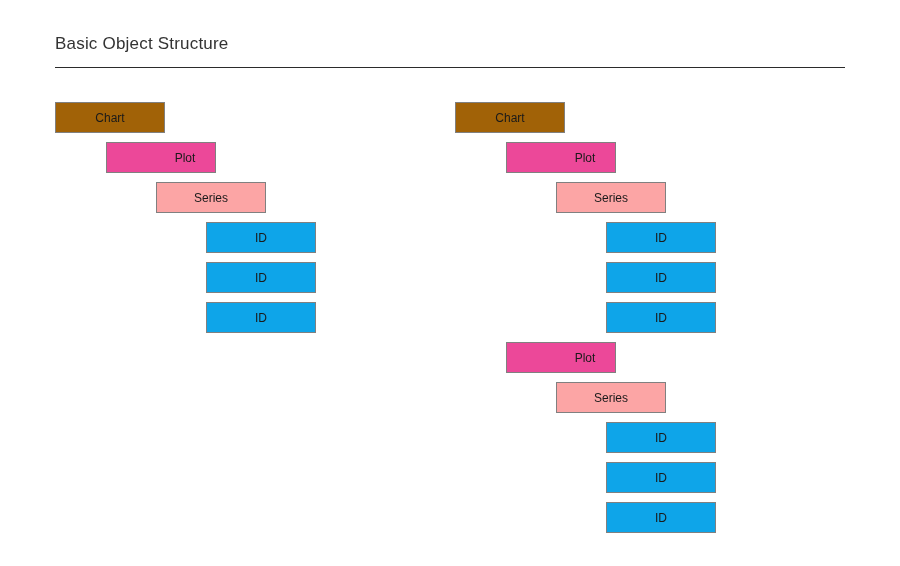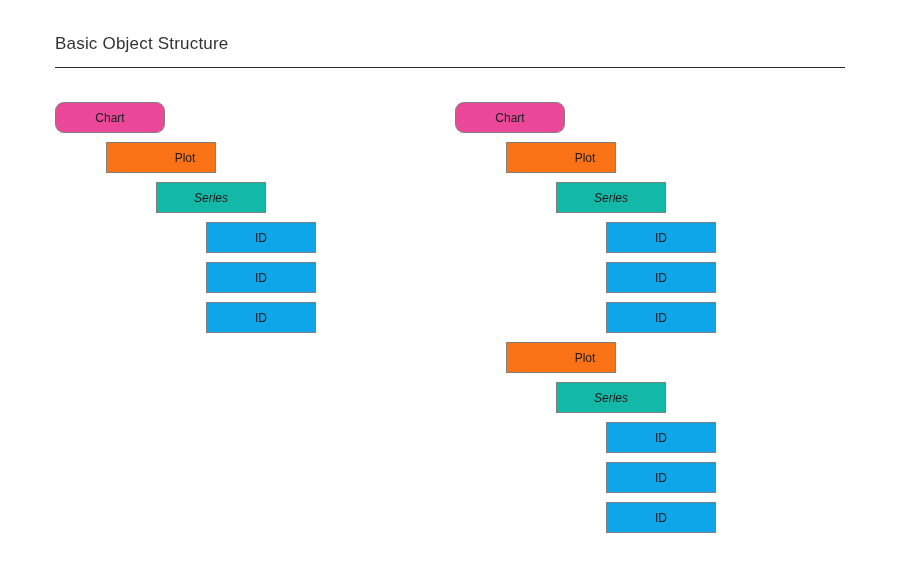--- a/index.html
+++ b/index.html
@@ -55,23 +55,23 @@
     justify-content: center;
     font-size: 12px;
     color: #1a1a1a;
     line-height: 1;
     white-space: nowrap;
   }
   .node-label {
     pointer-events: none;
   }
 
-  .node.level-chart  { background: #ec4899; border-radius: 9px; }
-  .node.level-plot   { background: #f97316; padding-left: 48px; }
-  .node.level-series { background: #14b8a6; font-style: italic; }
+  .node.level-chart  { background: #a16207; }
+  .node.level-plot   { background: #ec4899; padding-left: 48px; }
+  .node.level-series { background: #fca5a5; }
   .node.level-id     { background: #0ea5e9; }
 </style>
 </head>
 <body>
 
 <div id="diagram-canvas">
 
   <div id="page-title">Basic Object Structure</div>
 
   <div id="title-rule"></div>

